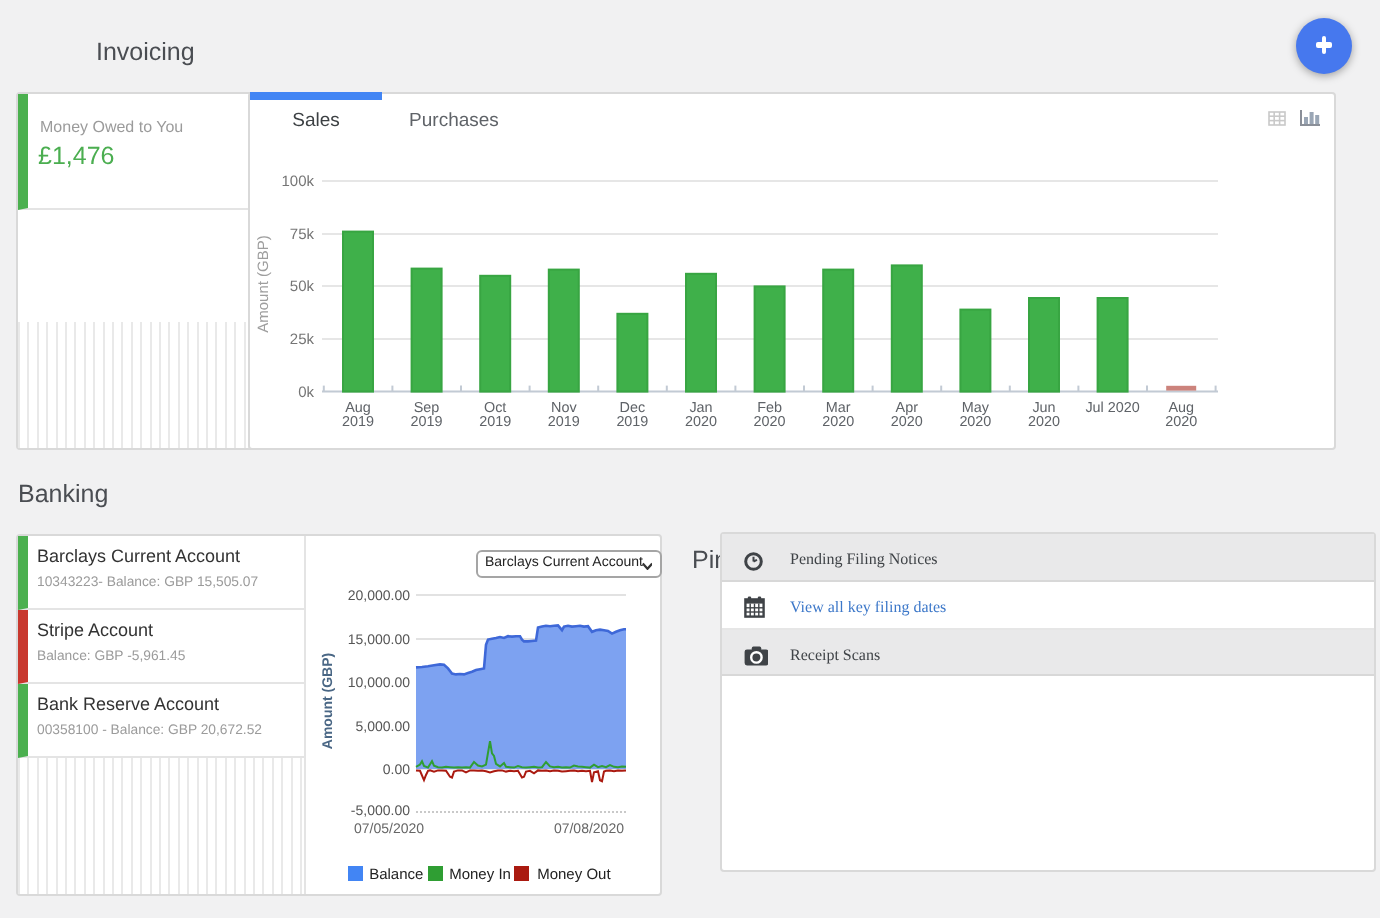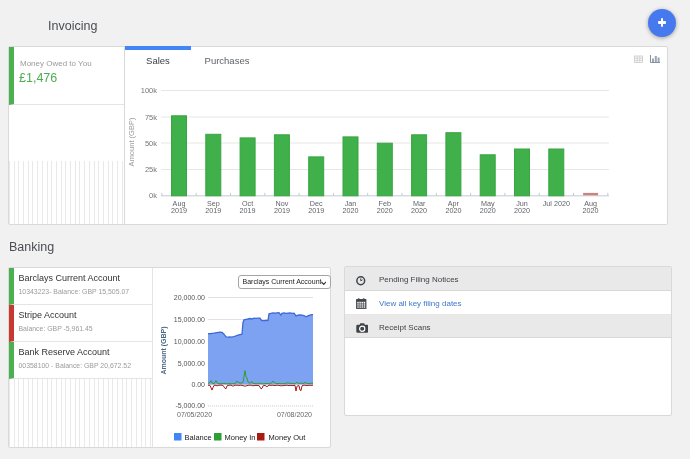--- a/index.html
+++ b/index.html
@@ -188,21 +188,21 @@
       <rect x="61" y="165" width="7.5" height="7.5" fill="#2f9e33"></rect>
       <text x="71.6" y="171.5">Money In</text>
       <rect x="104" y="165" width="7.5" height="7.5" fill="#aa1a10"></rect>
       <text x="115.6" y="171.5">Money Out</text>
     </g>
   </svg>
 </div>
 
 <div class="h2" style="left:346px;top:239.5px;margin-top:33px;">Pinboard</div>
 
-<div class="card" style="left:344px;top:266px;width:328px;height:150px;">
+<div class="card" style="left:360px;top:266px;width:328px;height:170px;font-family:Liberation Serif, serif;">
   <div class="abs" style="left:0;top:0;width:326px;height:24px;background:#e9e9ea;border-bottom:1px solid #d8d8d8;">
     <svg class="abs" style="left:11px;top:9px;" width="9.5" height="9.5" viewBox="0 0 9.5 9.5">
       <circle cx="4.75" cy="4.75" r="3.9" fill="none" stroke="#3f4347" stroke-width="1.5"></circle>
       <path d="M4.75 4.75 L4.75 2.4 M4.75 4.75 L6.5 3.9" stroke="#3f4347" stroke-width="1" fill="none"></path>
     </svg>
     <div class="abs" style="left:34px;top:7.5px;font-size:8px;color:#3f4347;">Pending Filing Notices</div>
   </div>
   <div class="abs" style="left:0;top:24px;width:326px;height:23.5px;border-bottom:1px solid #e6e6e6;">
     <svg class="abs" style="left:11px;top:7px;" width="10.5" height="11" viewBox="0 0 10.5 11">
       <rect x="1.9" y="0.3" width="1.7" height="2.2" rx="0.6" fill="#3f4347"></rect>

